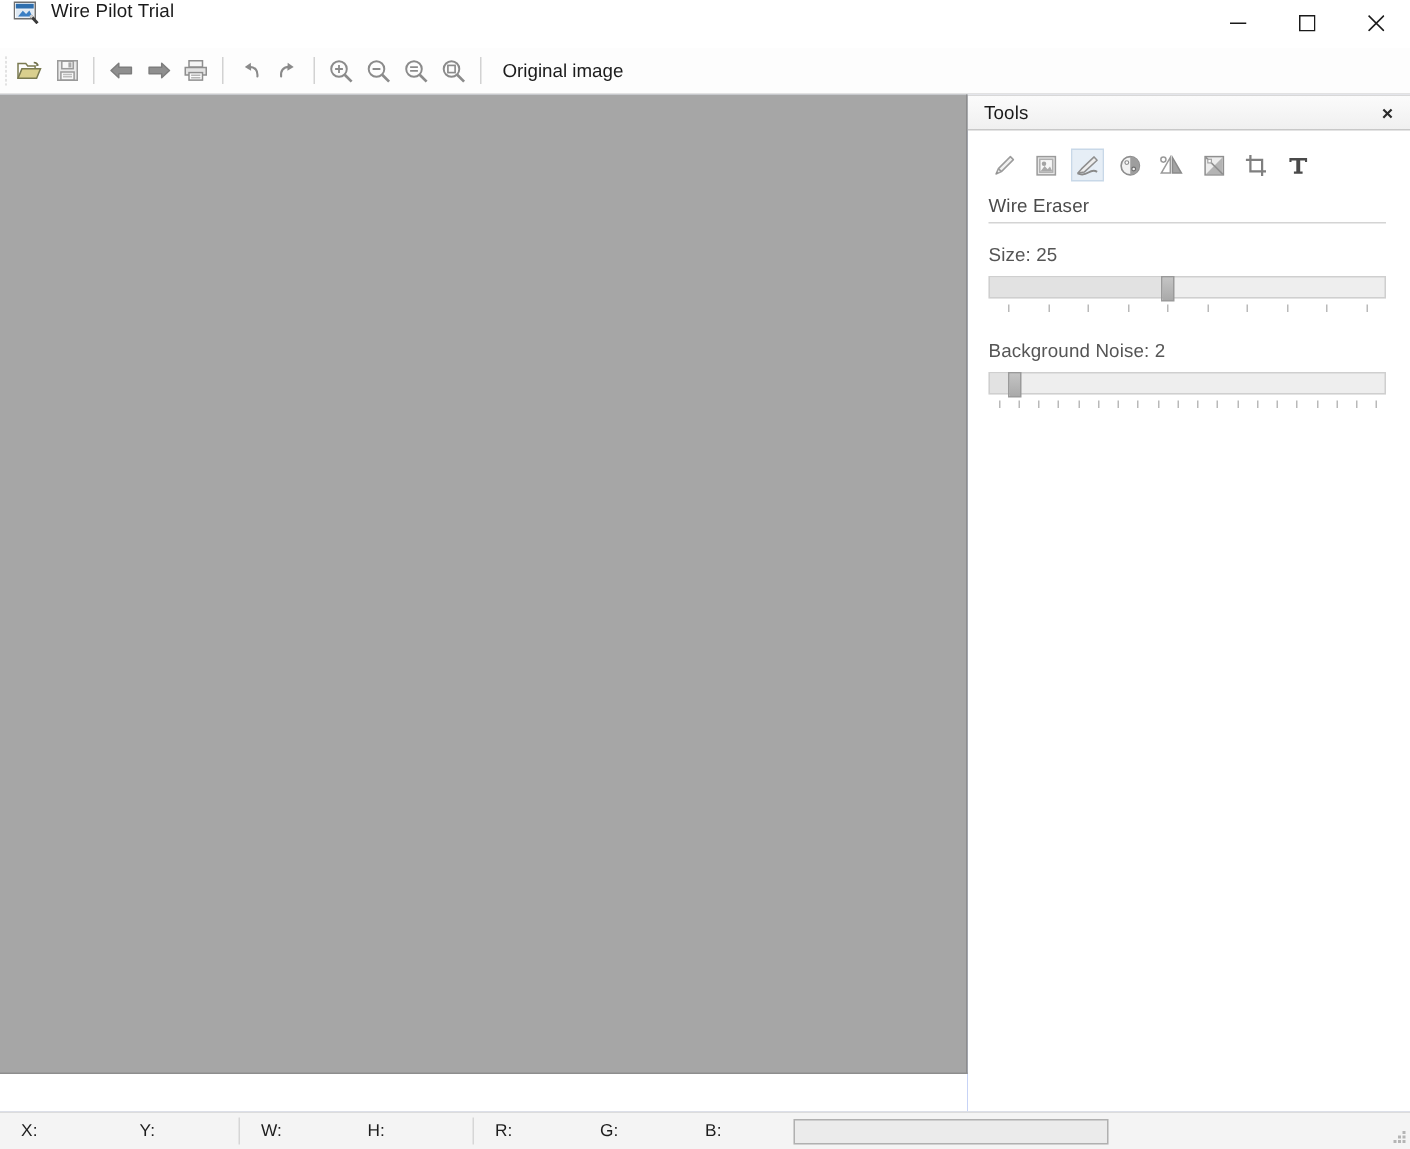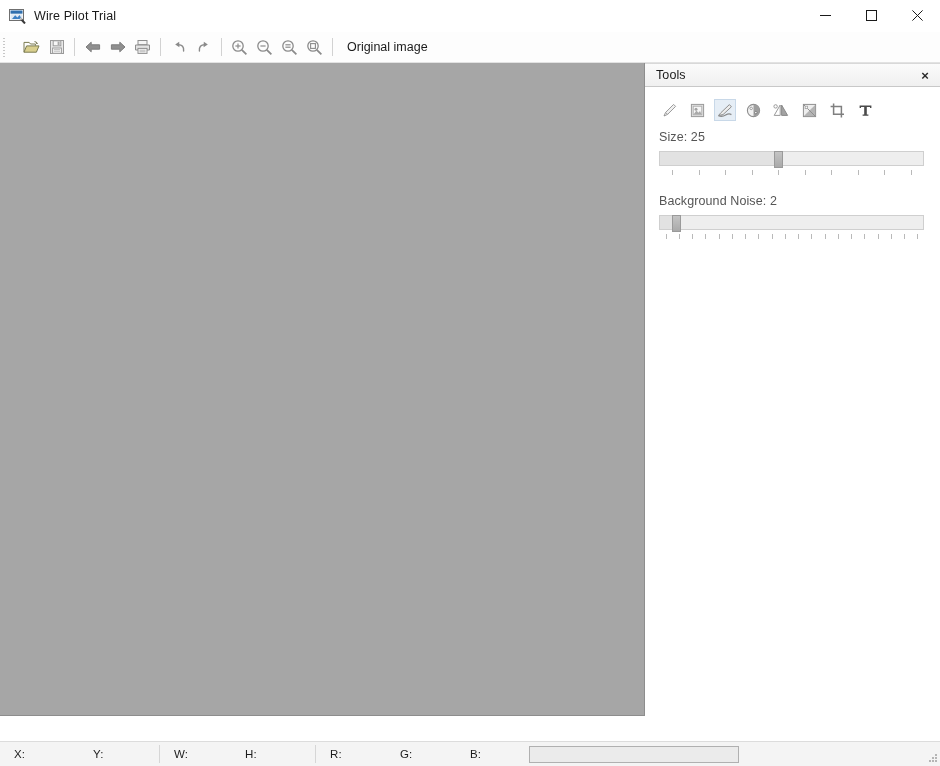--- a/index.html
+++ b/index.html
@@ -25,21 +25,21 @@
     flex-direction: column;
     background: #ffffff;
   }
 
   
   .titlebar {
     height: 31px;
     min-height: 31px;
     background: #ffffff;
     display: flex;
-    align-items: center;
+    align-items: flex-start;
     border-bottom: 1px solid #ffffff;
   }
   .title-icon {
     width: 17px;
     height: 16px;
     margin-left: 9px;
     margin-right: 8px;
     flex: 0 0 auto;
     position: relative;
   }
@@ -94,21 +94,21 @@
   }
 
   
   .toolbar {
     height: 30px;
     min-height: 30px;
     background: #fdfdfd;
     border-bottom: 1px solid #e2e2e2;
     display: flex;
     align-items: center;
-    padding-left: 19px;
+    padding-left: 7px;
     position: relative;
   }
   .toolbar::before {
     content: "";
     position: absolute;
     left: 3px;
     top: 5px;
     bottom: 5px;
     width: 2px;
     background-image: radial-gradient(#bdbdbd 40%, transparent 41%);
@@ -540,20 +540,21 @@
           </div>
 
           <div class="tool-icon">
             <svg width="17" height="17" viewBox="0 0 17 17">
               <path d="M2.6 3.4 H14.4 V6 H13 V5 H9.8 V12.4 H11.4 V13.8 H5.6 V12.4 H7.2 V5 H4 V6 H2.6 Z" fill="#4a4a4a"></path>
             </svg>
           </div>
 
         </div>
 
+        <div class="section-title">Wire Eraser</div>
 
         <div class="slider-group">
           <div class="slider-label">Size: 25</div>
           <div class="slider-track-wrap">
             <div class="slider-track">
               <div class="slider-fill" style="width: 45%;"></div>
               <div class="slider-thumb" style="left: 45%;"></div>
             </div>
             <div class="slider-ticks">
                 <i style="left: 5%;"></i>

